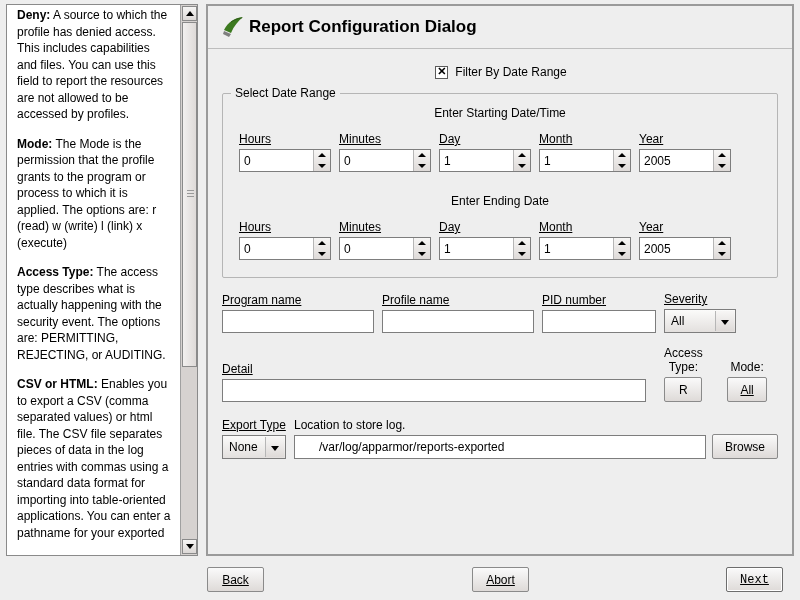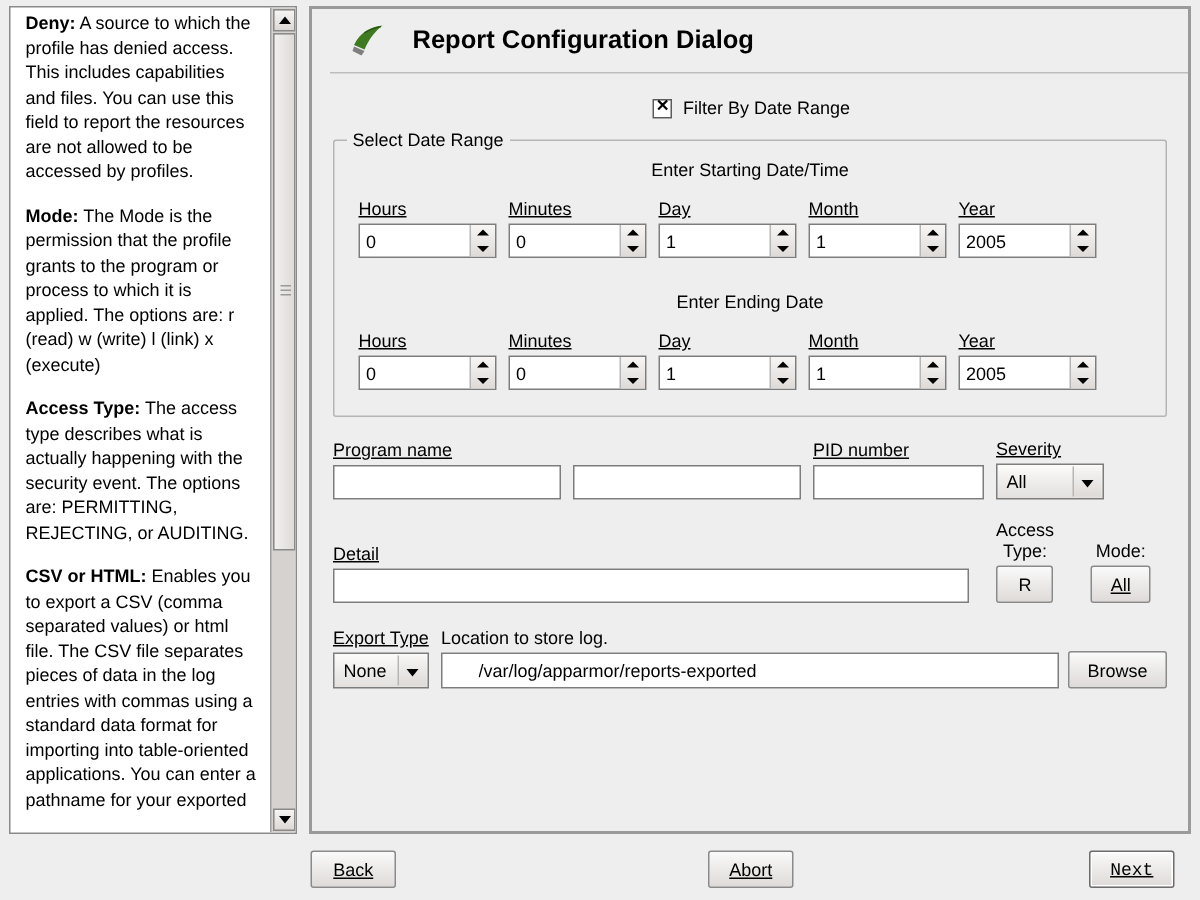--- a/index.html
+++ b/index.html
@@ -121,23 +121,22 @@
     background: #eeeeee;
     border: 2px solid #9a9a9a;
     box-sizing: border-box;
   }
   .dialog-header {
     position: relative;
     height: 42px;
     padding: 0 14px;
     display: flex;
     align-items: center;
-    gap: 17px;
+    gap: 3px;
     border-bottom: 1px solid #bdbdbd;
-    margin-left: 12px;
   }
   .dialog-title {
     font-size: 17px;
     font-weight: bold;
     color: #000;
   }
   .logo {
     width: 24px;
     height: 22px;
     position: relative;
@@ -514,20 +513,21 @@
           </div>
         </div>
       </fieldset>
 
       <div class="mid-row">
         <div class="mid-col" style="width:160px;">
           <span class="flabel"><u>Program name</u></span>
           <input class="text-input" style="width: 152px;" type="text" value="">
         </div>
         <div class="mid-col" style="width:160px;">
+          <span class="flabel"><u>Profile name</u></span>
           <input class="text-input" style="width: 152px;" type="text" value="">
         </div>
         <div class="mid-col" style="width:122px;">
           <span class="flabel"><u>PID number</u></span>
           <input class="text-input" style="width: 114px;" type="text" value="">
         </div>
         <div class="mid-col" style="width:76px;">
           <span class="flabel"><u>Severity</u></span>
           <div class="combo" style="width:72px;">
             <span>All</span>

